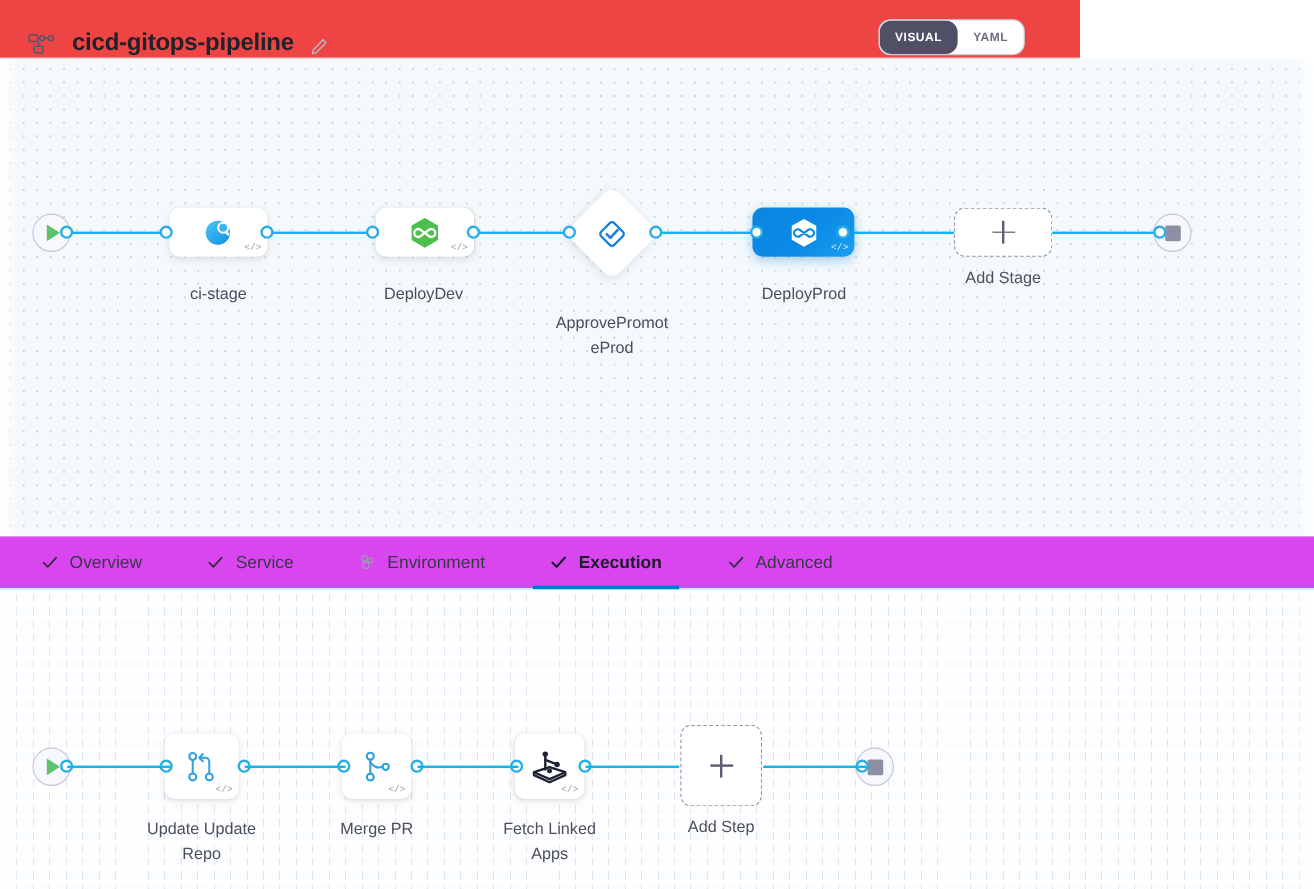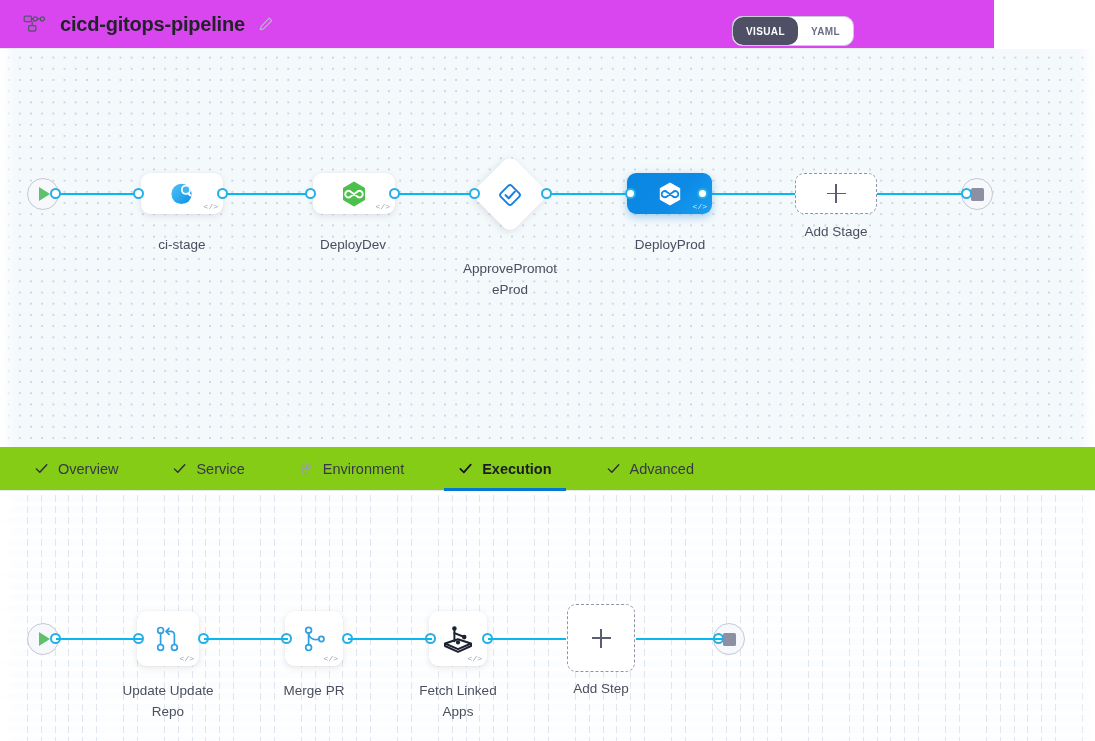--- a/index.html
+++ b/index.html
@@ -13,24 +13,24 @@
   #app {
     position: relative;
     width: 1095px; height: 741px;
     background: #fff;
     overflow: hidden;
   }
 
   
   .header {
     position: absolute; left: 0; top: 0;
-    width: 994px; height: 49px;
-    background: #d946ef;
+    width: 900px; height: 49px;
+    background: #ef4444;
     border-bottom: 1px solid #e8e8ef;
-    display: flex; align-items: center;
+    display: flex; align-items: flex-end;
   }
   .hdr-icon {
     margin-left: 22px; width: 26px; height: 22px;
     display: flex; align-items: center; justify-content: center;
   }
   .hdr-title {
     margin-left: 12px;
     font-size: 20px; font-weight: bold;
     color: #22222a; letter-spacing: -0.2px;
     white-space: nowrap;
@@ -197,21 +197,21 @@
   .plus-h, .plus-v {
     position: absolute; background: #5b5e70;
   }
   .plus-h { width: 19px; height: 1.7px; }
   .plus-v { width: 1.7px; height: 19px; }
 
   
   .tabbar {
     position: absolute; left: 0; top: 447px;
     width: 1095px; height: 44px;
-    background: #84cc16;
+    background: #d946ef;
     border-bottom: 1px solid #e3e6ef;
     display: flex; align-items: stretch;
     padding-left: 20px;
     z-index: 8;
   }
   .tab {
     display: flex; align-items: center;
     gap: 9px;
     padding: 0 14px;
     margin-right: 26px;

